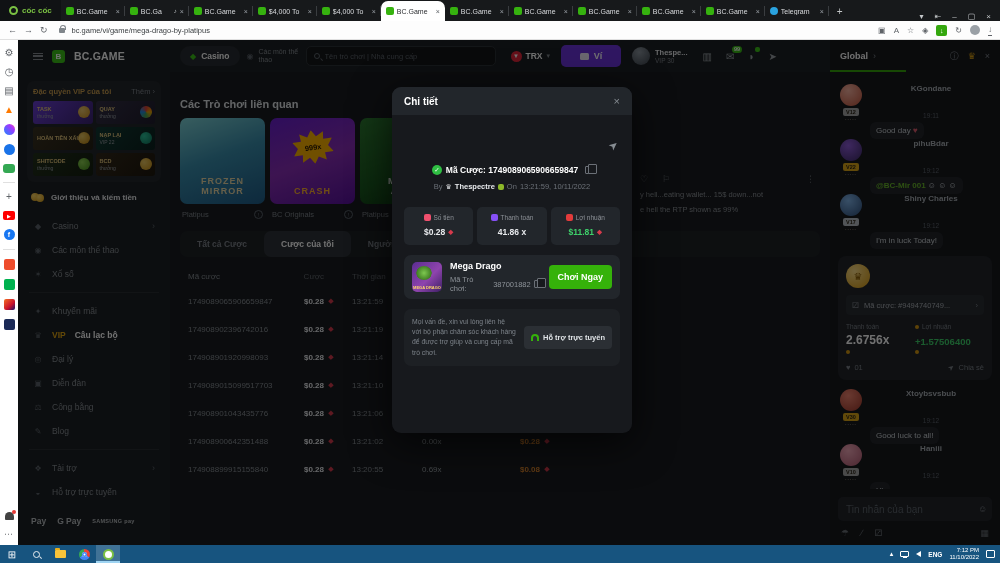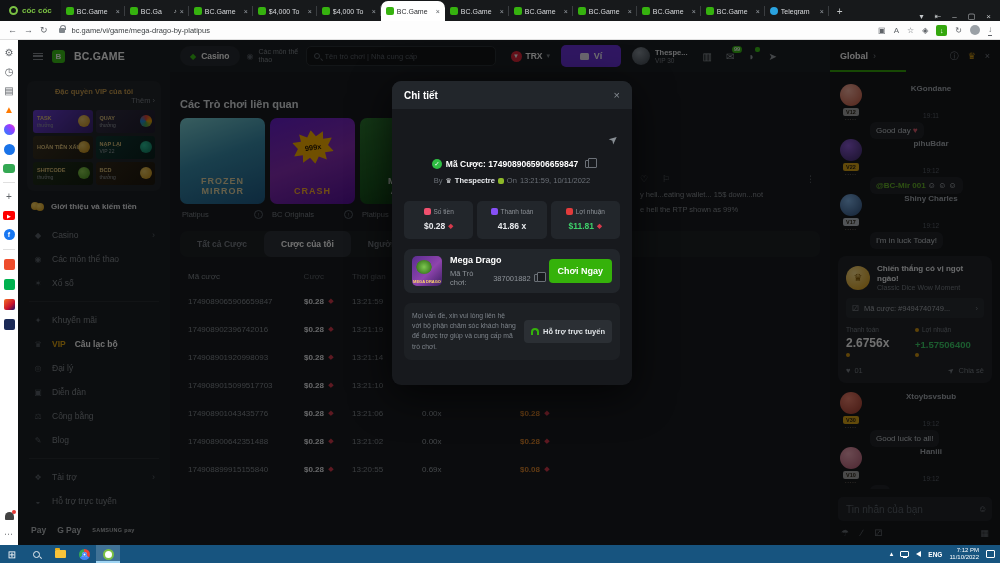--- a/index.html
+++ b/index.html
@@ -59,21 +59,21 @@
 .dim{position:absolute;inset:0;background:rgba(0,0,0,.56);z-index:30;pointer-events:none;}
 
 
 .nav{position:absolute;left:0;top:0;bottom:0;width:152px;background:#1d2125;padding:0 9px;overflow:hidden;}
 .nav-logo-row{height:32px;display:flex;align-items:center;gap:9px;padding-left:6px;}
 .hamb{width:10px;height:7px;border-top:1.5px solid #868c93;border-bottom:1.5px solid #868c93;position:relative;}
 .hamb::after{content:"";position:absolute;left:0;right:0;top:1.5px;height:1.5px;background:#868c93;}
 .bc-logo{width:13px;height:13px;background:#3bc117;border-radius:3px;transform:rotate(0deg);color:#fff;font-size:8px;font-weight:bold;display:flex;align-items:center;justify-content:center;}
 .bc-word{color:#fff;font-weight:800;font-size:10.5px;letter-spacing:.2px;}
 .vip-panel{background:#23272c;border-radius:7px;padding:6px;margin-top:9px;}
-.vip-trow{display:flex;align-items:center;font-size:7.5px;flex-direction:column;}
+.vip-trow{display:flex;align-items:center;font-size:7.5px;}
 .vip-title{color:#c99d4e;font-weight:bold;}
 .vip-more{margin-left:auto;color:#7d838a;}
 .vip-grid{display:grid;grid-template-columns:1fr 1fr;gap:3px;margin-top:5px;}
 .vip-card{height:23px;border-radius:3px;padding:3px 4px;position:relative;overflow:hidden;display:flex;flex-direction:column;justify-content:center;}
 .vip-card .vlab{color:#e6c87e;font-size:5.5px;font-weight:bold;line-height:1.15;position:relative;z-index:1;}
 .vip-card .vsub{color:#9aa0a6;font-size:5px;position:relative;z-index:1;}
 .vip-card .vdot{position:absolute;right:3px;top:5px;width:12px;height:12px;border-radius:50%;opacity:.9;}
 .referral{display:flex;align-items:center;gap:7px;margin:11px 4px 0;}
 .coins{width:13px;height:9px;position:relative;}
 .coins::before,.coins::after{content:"";position:absolute;width:8px;height:8px;border-radius:50%;background:radial-gradient(circle at 35% 35%,#ffd96a,#d79a12);}
@@ -193,21 +193,21 @@
 .wc-share{margin-left:auto;display:flex;gap:4px;align-items:center;}
 .sharearrow{display:inline-block;transform:rotate(-40deg);}
 .chat-input{margin:8px 8px 0;height:24px;background:#23262b;border-radius:5px;display:flex;align-items:center;padding:0 8px;flex:0 0 auto;}
 .chat-input input{flex:1;background:transparent;border:none;outline:none;color:#9aa0a6;font-size:10px;}
 .chat-input input::placeholder{color:#5c636b;}
 .chat-input .smi{color:#7d838a;font-size:9px;}
 .chat-tools{display:flex;align-items:center;gap:12px;padding:7px 11px;color:#6a7076;font-size:9px;flex:0 0 auto;}
 .ct-send{margin-left:auto;}
 
 
-.modal{position:absolute;left:374px;top:41px;width:240px;height:304px;background:#17191d;border-radius:9px;z-index:40;box-shadow:0 10px 40px rgba(0,0,0,.7);overflow:hidden;}
+.modal{position:absolute;left:374px;top:47px;width:240px;height:346px;background:#17191d;border-radius:9px;z-index:40;box-shadow:0 10px 40px rgba(0,0,0,.7);overflow:hidden;}
 .modal-head{height:28px;background:#22262b;display:flex;align-items:center;padding:0 12px;}
 .modal-title{color:#fff;font-weight:bold;font-size:10px;}
 .modal-x{margin-left:auto;color:#878d93;font-size:11px;}
 .modal-body{padding:10px 12px 0;position:relative;}
 .m-share{position:absolute;right:14px;top:24px;color:#878d93;font-size:11px;transform:rotate(-40deg);}
 .bet-line{margin-top:40px;display:flex;align-items:center;justify-content:center;gap:4px;}
 .chk{width:10px;height:10px;border-radius:50%;background:#2fbe43;color:#fff;font-size:6.5px;display:flex;align-items:center;justify-content:center;flex:0 0 auto;}
 .bet-id{color:#fff;font-weight:bold;font-size:8.5px;}
 .copy{width:7px;height:8px;border:1px solid #6b7077;border-radius:1px;position:relative;margin-left:3px;}
 .copy::before{content:"";position:absolute;left:2px;top:-3px;width:7px;height:8px;border:1px solid #6b7077;border-radius:1px;background:#17191d;}
@@ -568,21 +568,21 @@
         </div>
       </header>
 
       <main class="content">
         <h2 class="sect-title">Các Trò chơi liên quan</h2>
         <div class="cards-row">
 
         <div class="gcard">
               <div class="gcard-art" style="background: linear-gradient(160deg, rgb(127, 212, 216) 0%, rgb(58, 143, 174) 45%, rgb(31, 94, 138) 100%);">
 
-                <span class="gtitle" style="color: rgb(232, 217, 168); text-align: right;"><span>FROZEN</span><br><span>MIRROR</span></span>
+                <span class="gtitle" style="color: rgb(232, 217, 168);"><span>FROZEN</span><br><span>MIRROR</span></span>
               </div>
               <div class="gcard-meta">
                 <span class="gprov">Platipus</span>
                 <span class="ginfo">!</span>
               </div>
             </div>
             <div class="gcard">
               <div class="gcard-art" style="background: linear-gradient(160deg, rgb(106, 31, 208) 0%, rgb(139, 47, 184) 50%, rgb(90, 18, 160) 100%);">
                 <span class="gburst">999x</span>
                 <span class="gtitle" style="color: rgb(255, 176, 46);"><span>CRASH</span><br><span></span></span>
@@ -754,24 +754,20 @@
                     <span class="m-time">19:12</span>
                   </span>
                   <span class="bubble"> <span>I'm in luck Today!</span> </span>
                 </span>
               </div>
             </div>
 
           <div class="win-card">
             <div class="wc-head">
               <span class="wc-coin">♛</span>
-              <span>
-                <div class="wc-title">Chiến thắng có vị ngọt ngào!</div>
-                <div class="wc-sub">Classic Dice Wow Moment</div>
-              </span>
             </div>
             <div class="wc-bet">
               <span class="wdice">⚂</span>
               <span>Mã cược: #9494740749...</span>
               <span class="wch">›</span>
             </div>
             <div class="wc-stats">
               <div class="wc-col">
                 <div class="wc-lab">Thanh toán</div>
                 <div class="wc-val">2.6756x</div>

